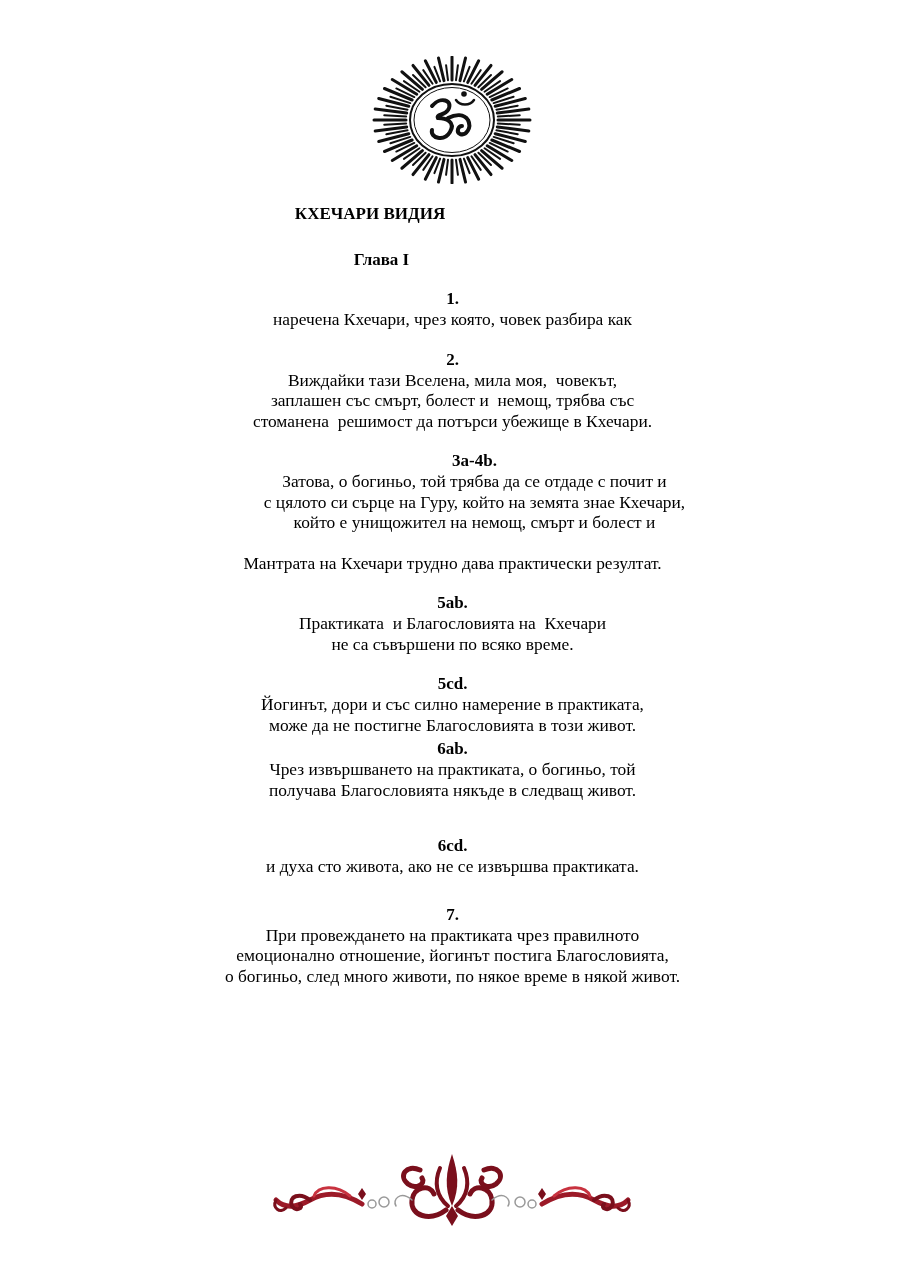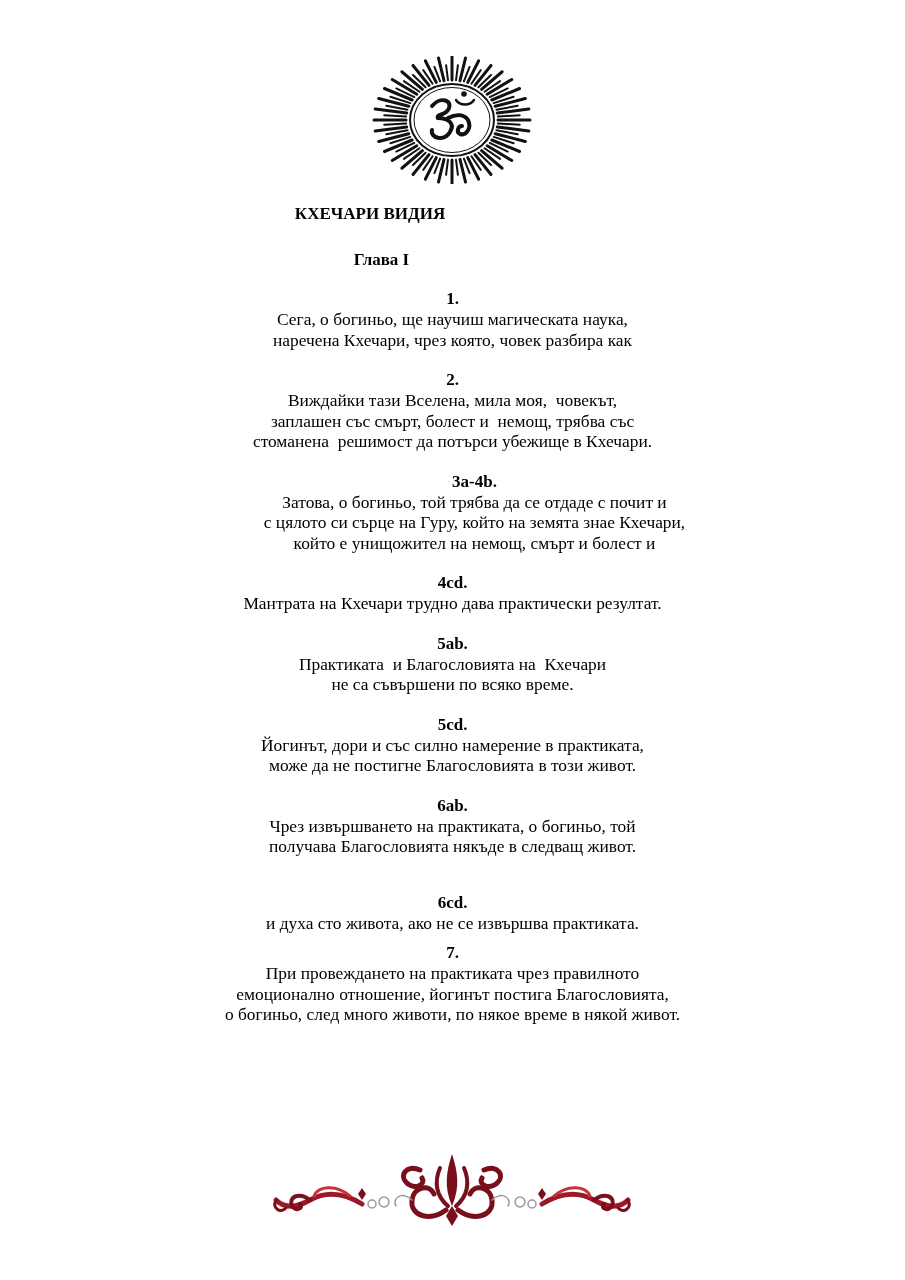--- a/index.html
+++ b/index.html
@@ -110,55 +110,53 @@
     <circle cx="92" cy="38" r="2.8" fill="#111"></circle>
   </svg>
 </div>
 
 <div class="title">КХЕЧАРИ ВИДИЯ</div>
 <div class="chapter">Глава I</div>
 
 <div class="verses">
   <div class="verse" style="margin-bottom:20px;">
     <div class="verse-num">1.</div>
-    <div class="verse-line">Сега, о богиньо, ще научиш магическата наука,</div>
     <div class="verse-line">наречена Кхечари, чрез която, човек разбира как</div>
   </div>
   <div class="verse" style="margin-bottom:20px;">
     <div class="verse-num">2.</div>
     <div class="verse-line">Виждайки тази Вселена, мила моя,  човекът,</div>
     <div class="verse-line">заплашен със смърт, болест и  немощ, трябва със</div>
     <div class="verse-line">стоманена  решимост да потърси убежище в Кхечари.</div>
   </div>
   <div class="verse" style="margin-bottom:20px;margin-left:44px;">
     <div class="verse-num">3a-4b.</div>
     <div class="verse-line">Затова, о богиньо, той трябва да се отдаде с почит и</div>
     <div class="verse-line">с цялото си сърце на Гуру, който на земята знае Кхечари,</div>
     <div class="verse-line">който е унищожител на немощ, смърт и болест и</div>
   </div>
   <div class="verse" style="margin-bottom:20px;">
-    <div class="verse-num">4cd.</div>
     <div class="verse-line">Мантрата на Кхечари трудно дава практически резултат.</div>
   </div>
   <div class="verse" style="margin-bottom:20px;">
     <div class="verse-num">5ab.</div>
     <div class="verse-line">Практиката  и Благословията на  Кхечари</div>
     <div class="verse-line">не са съвършени по всяко време.</div>
   </div>
-  <div class="verse" style="margin-bottom:20px;">
+  <div class="verse" style="margin-bottom:4px;">
     <div class="verse-num">5cd.</div>
     <div class="verse-line">Йогинът, дори и със силно намерение в практиката,</div>
     <div class="verse-line">може да не постигне Благословията в този живот.</div>
   </div>
   <div class="verse" style="margin-bottom:36px;">
     <div class="verse-num">6ab.</div>
     <div class="verse-line">Чрез извършването на практиката, о богиньо, той</div>
     <div class="verse-line">получава Благословията някъде в следващ живот.</div>
   </div>
-  <div class="verse" style="margin-bottom:10px;">
+  <div class="verse" style="margin-bottom:28px;">
     <div class="verse-num">6cd.</div>
     <div class="verse-line">и духа сто живота, ако не се извършва практиката.</div>
   </div>
   <div class="verse">
     <div class="verse-num">7.</div>
     <div class="verse-line">При провеждането на практиката чрез правилното</div>
     <div class="verse-line">емоционално отношение, йогинът постига Благословията,</div>
     <div class="verse-line">о богиньо, след много животи, по някое време в някой живот.</div>
   </div>
 </div>

